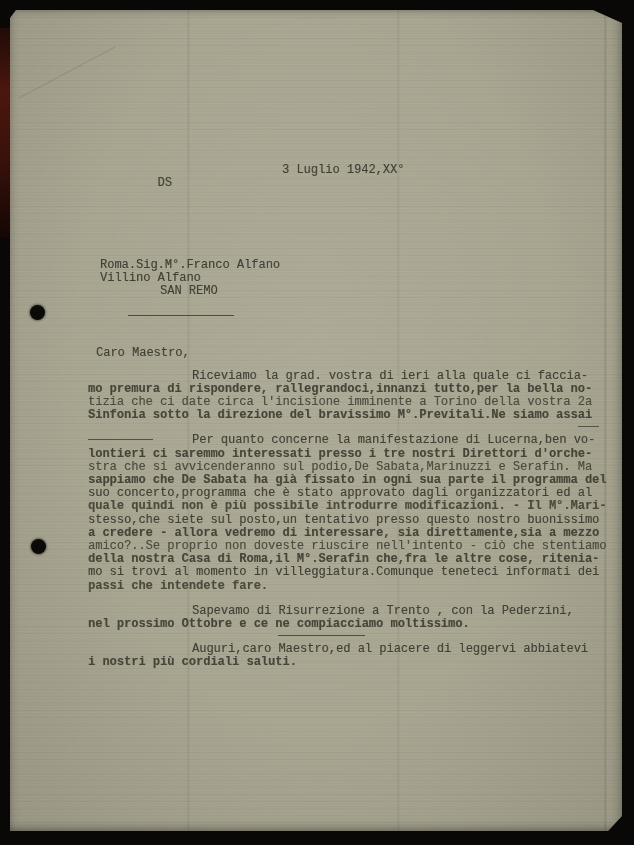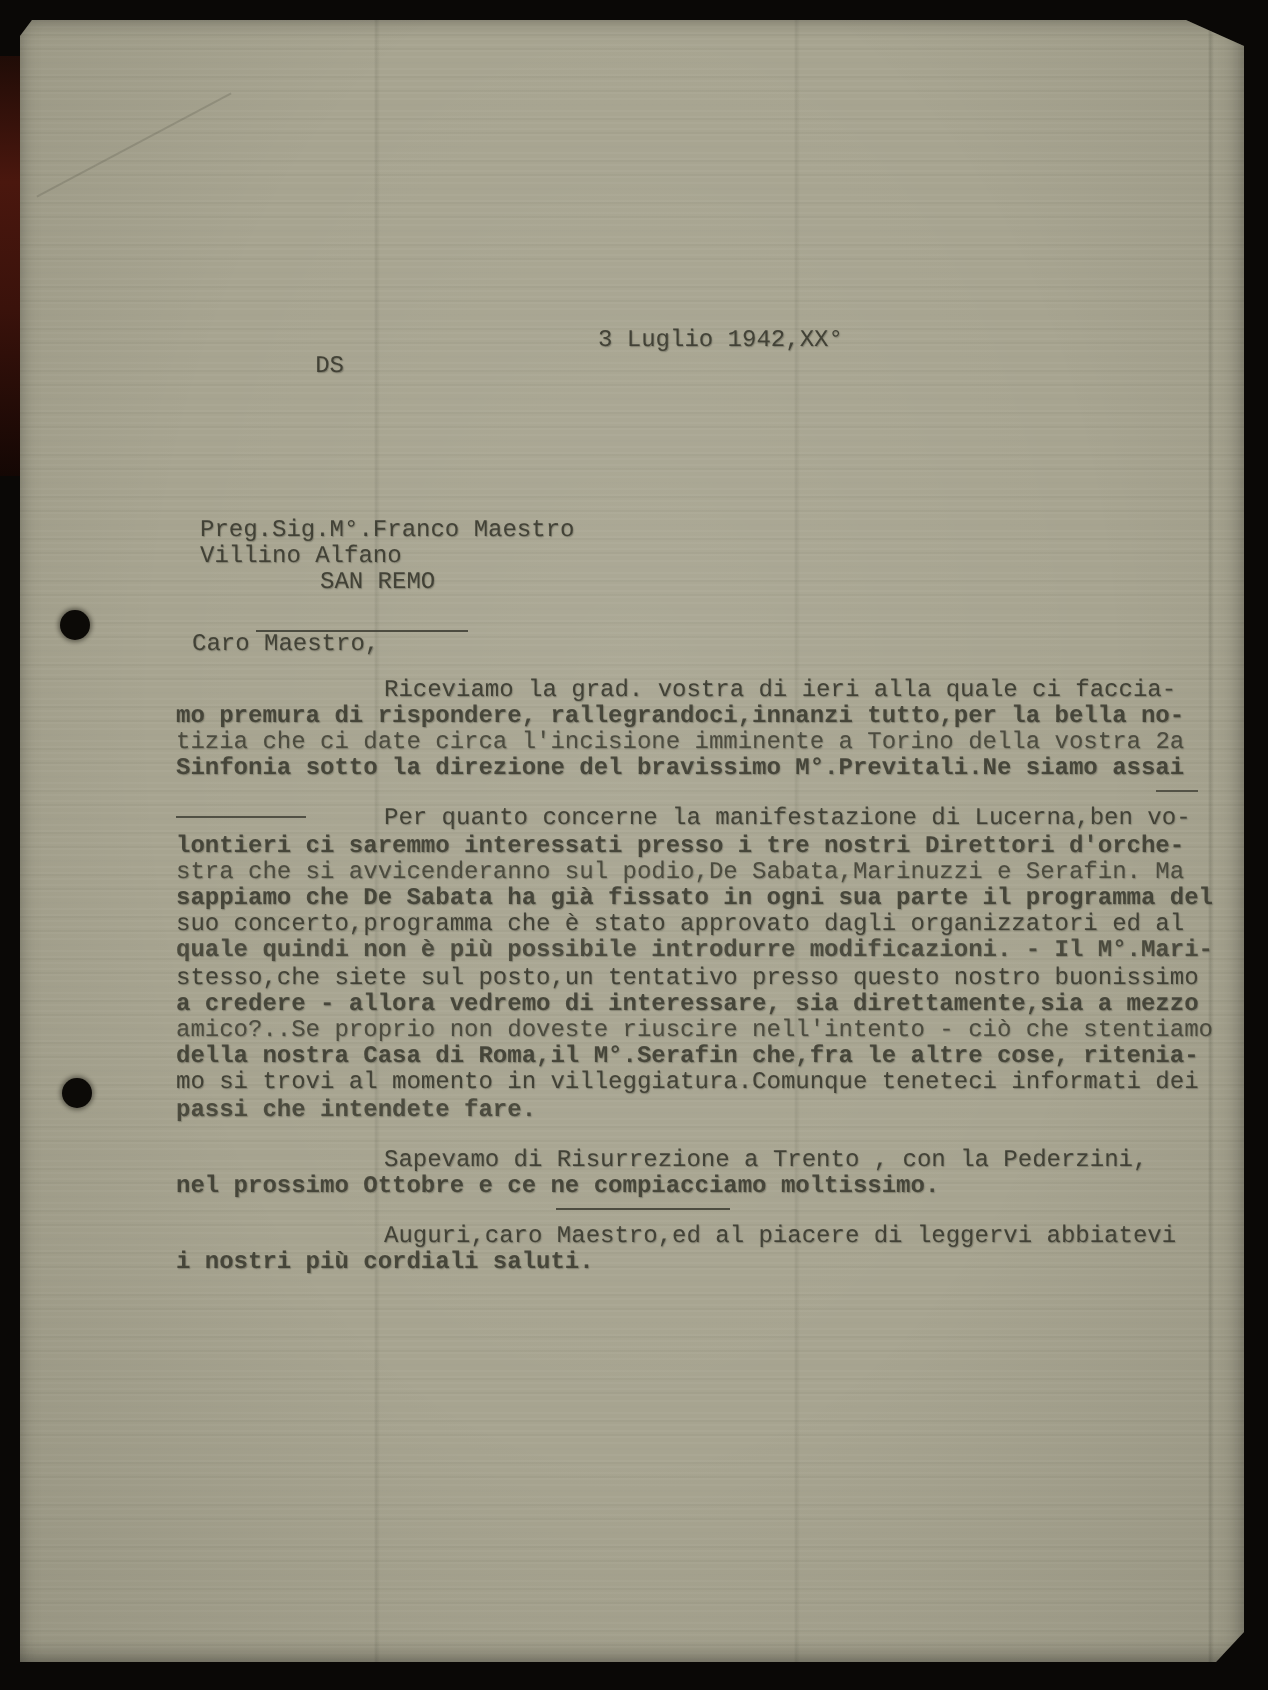--- a/index.html
+++ b/index.html
@@ -78,35 +78,36 @@
     text-shadow: 0.4px 0.3px 0.6px rgba(56,56,46,0.38);
     filter: blur(0.2px);
   }
   .header-line {
     position: relative;
     padding-left: 12px;
     white-space: pre;
   }
   .date {
     position: absolute;
-    left: 211px;
+    left: 194px;
     top: 0;
   }
   .recipient-block {
     margin-top: 42px;
     padding-left: 12px;
   }
   .recipient-line { white-space: pre; }
   .san-remo {
     display: inline-block;
     margin-left: 28px;
     padding: 0 16px 1px 32px;
     border-bottom: 1.4px solid rgba(56,56,46,0.82);
   }
   .salutation {
+    margin-top: 31px;
     padding-left: 8px;
     white-space: pre;
   }
   .letter-body { margin-top: 9px; }
   .para { margin-top: 12px; }
   .para:first-child { margin-top: 0; }
   .line { white-space: pre; }
   .line.indent { padding-left: 104px; }
   .u {
     border-bottom: 1.4px solid rgba(56,56,46,0.82);
@@ -126,21 +127,21 @@
     <div class="hole-punch hole-top"></div>
     <div class="hole-punch hole-bottom"></div>
 
     <div class="letter-content">
       <div class="header-line">
         <span>DS</span>
         <span class="date">3 Luglio 1942,XX°</span>
       </div>
 
       <div class="recipient-block">
-        <div class="recipient-line">Preg.Sig.M°.Franco Maestro</div>
+        <div class="recipient-line">Roma.Sig.M°.Franco Alfano</div>
         <div class="recipient-line">Villino Alfano</div>
         <div class="recipient-line"><span class="u san-remo">SAN REMO</span></div>
       </div>
 
       <div class="salutation">Caro Maestro,</div>
 
       <div class="letter-body">
           <div class="para">
             <div class="line indent"><span>Riceviamo la grad. vostra di ieri alla quale ci faccia-</span></div>
             <div class="line"><span>mo premura di rispondere, rallegrandoci,innanzi tutto,per la bella no-</span></div>

